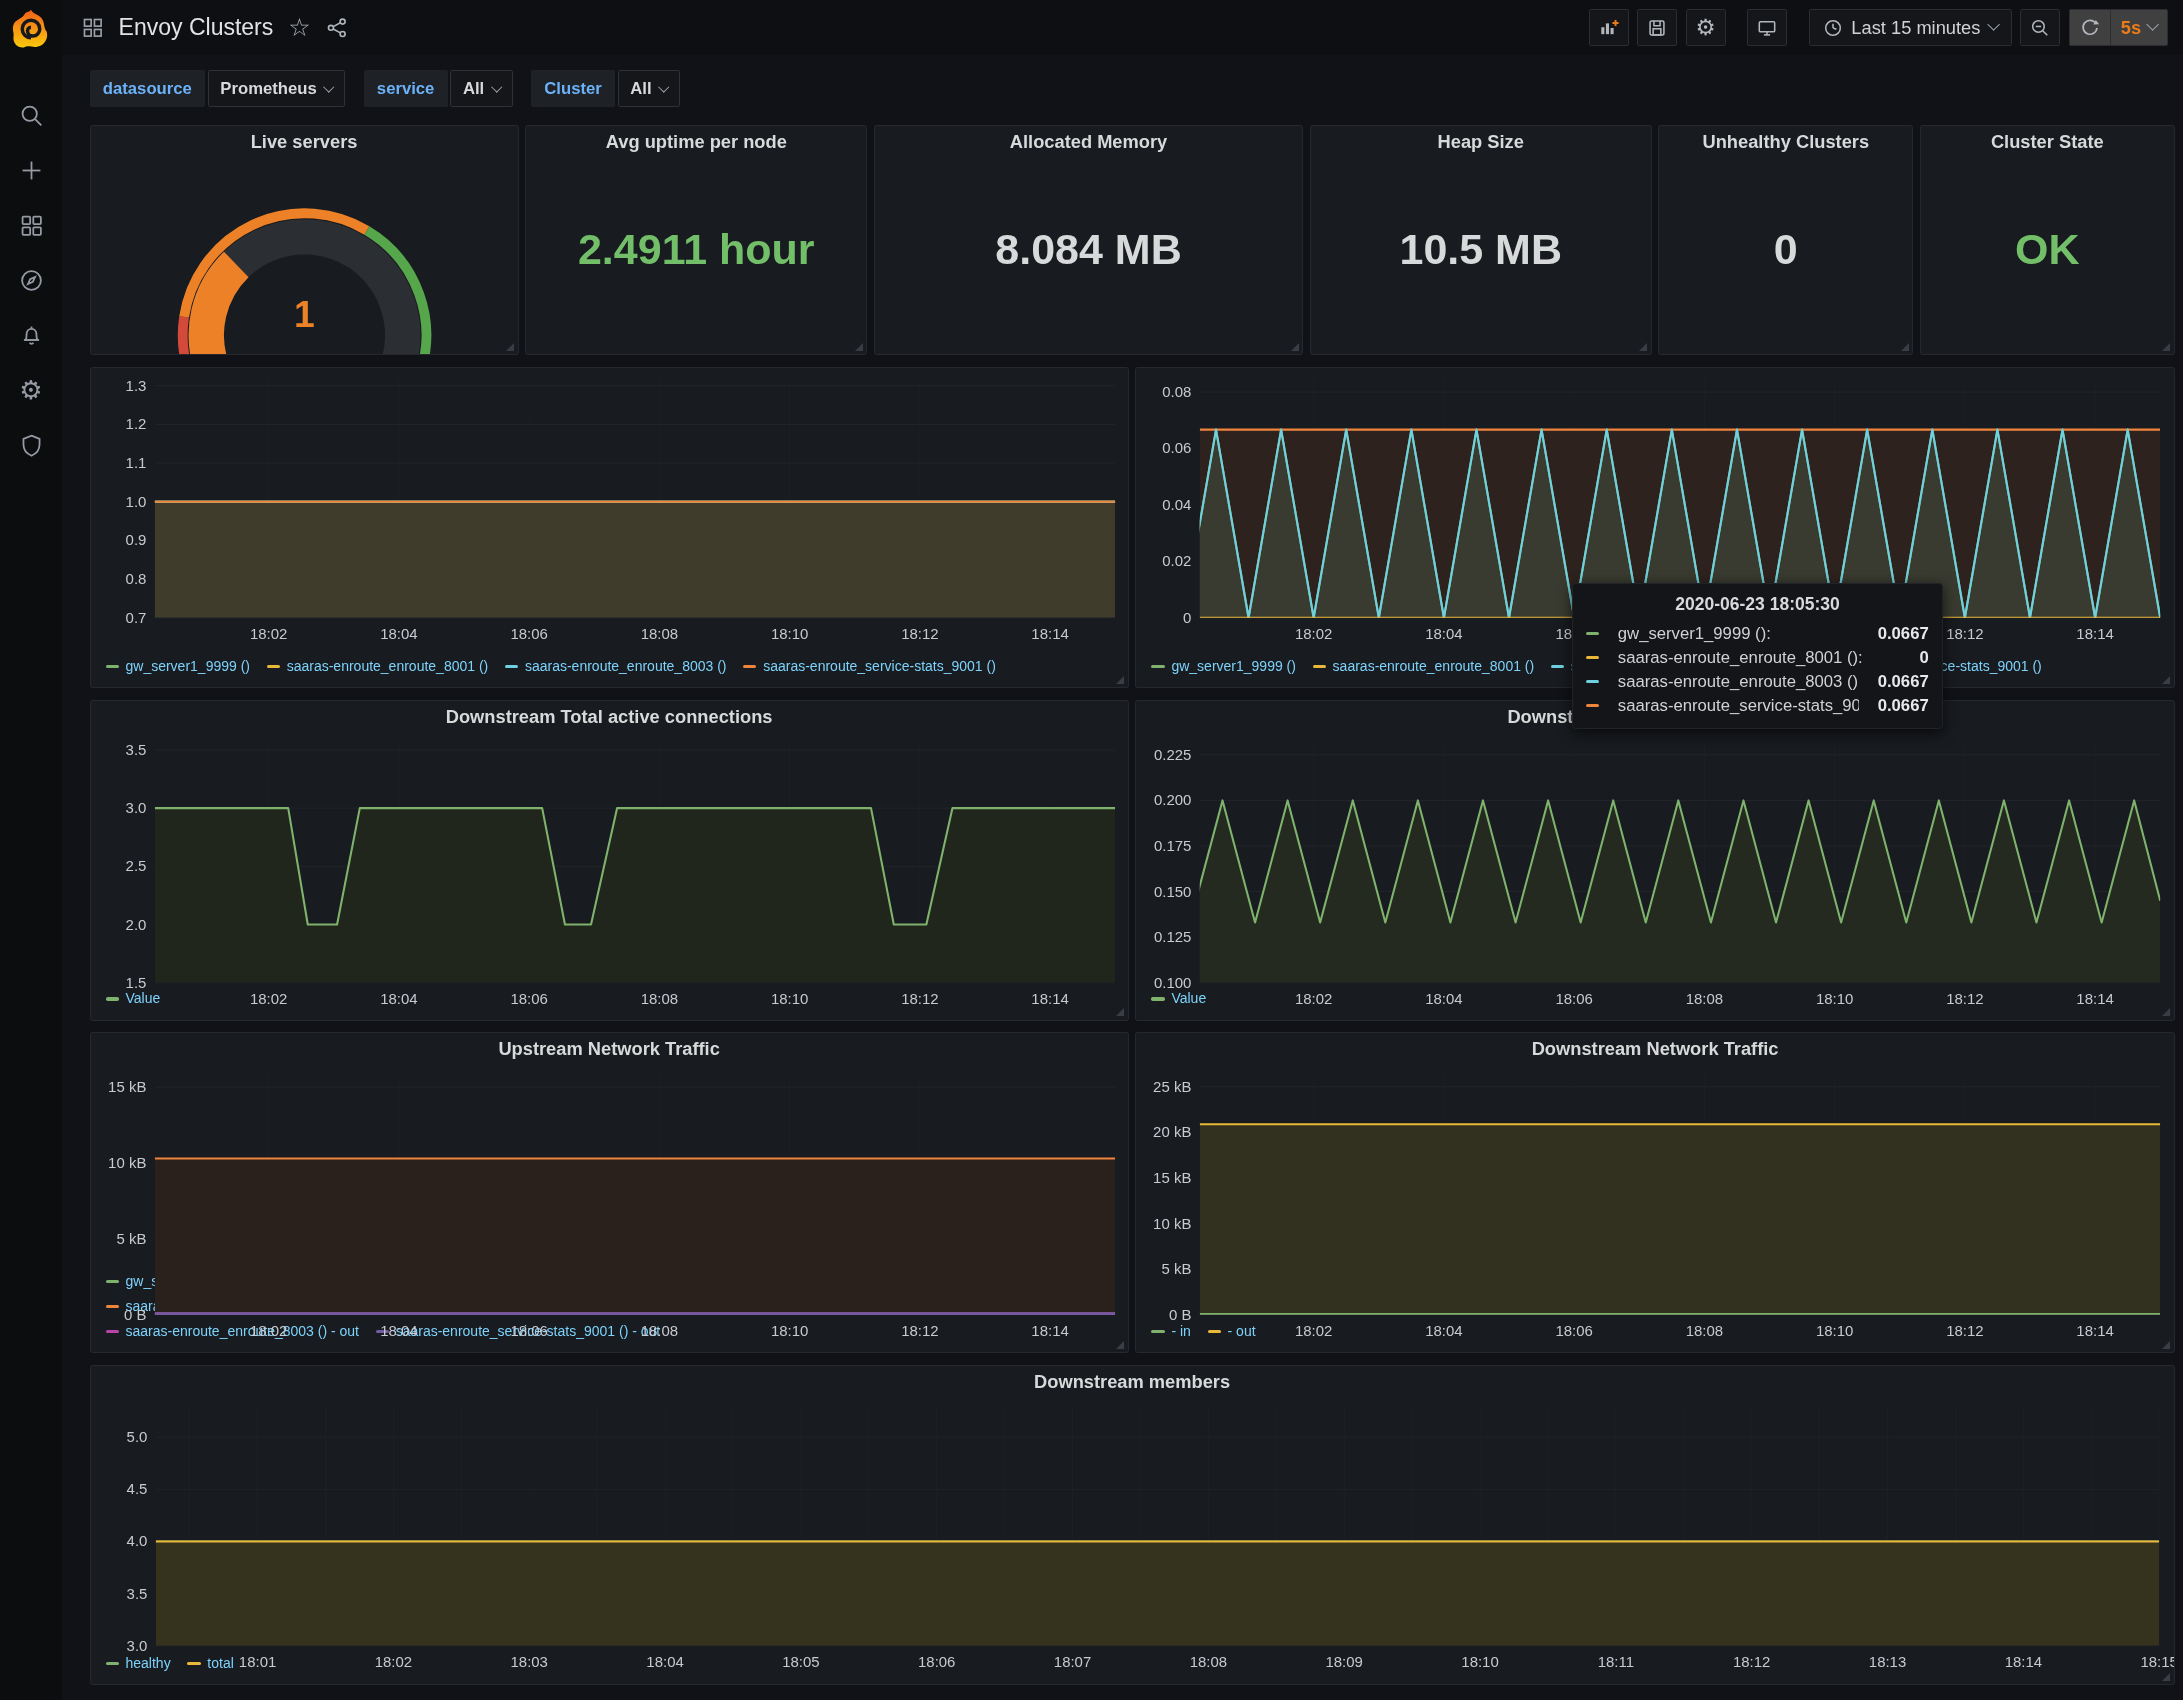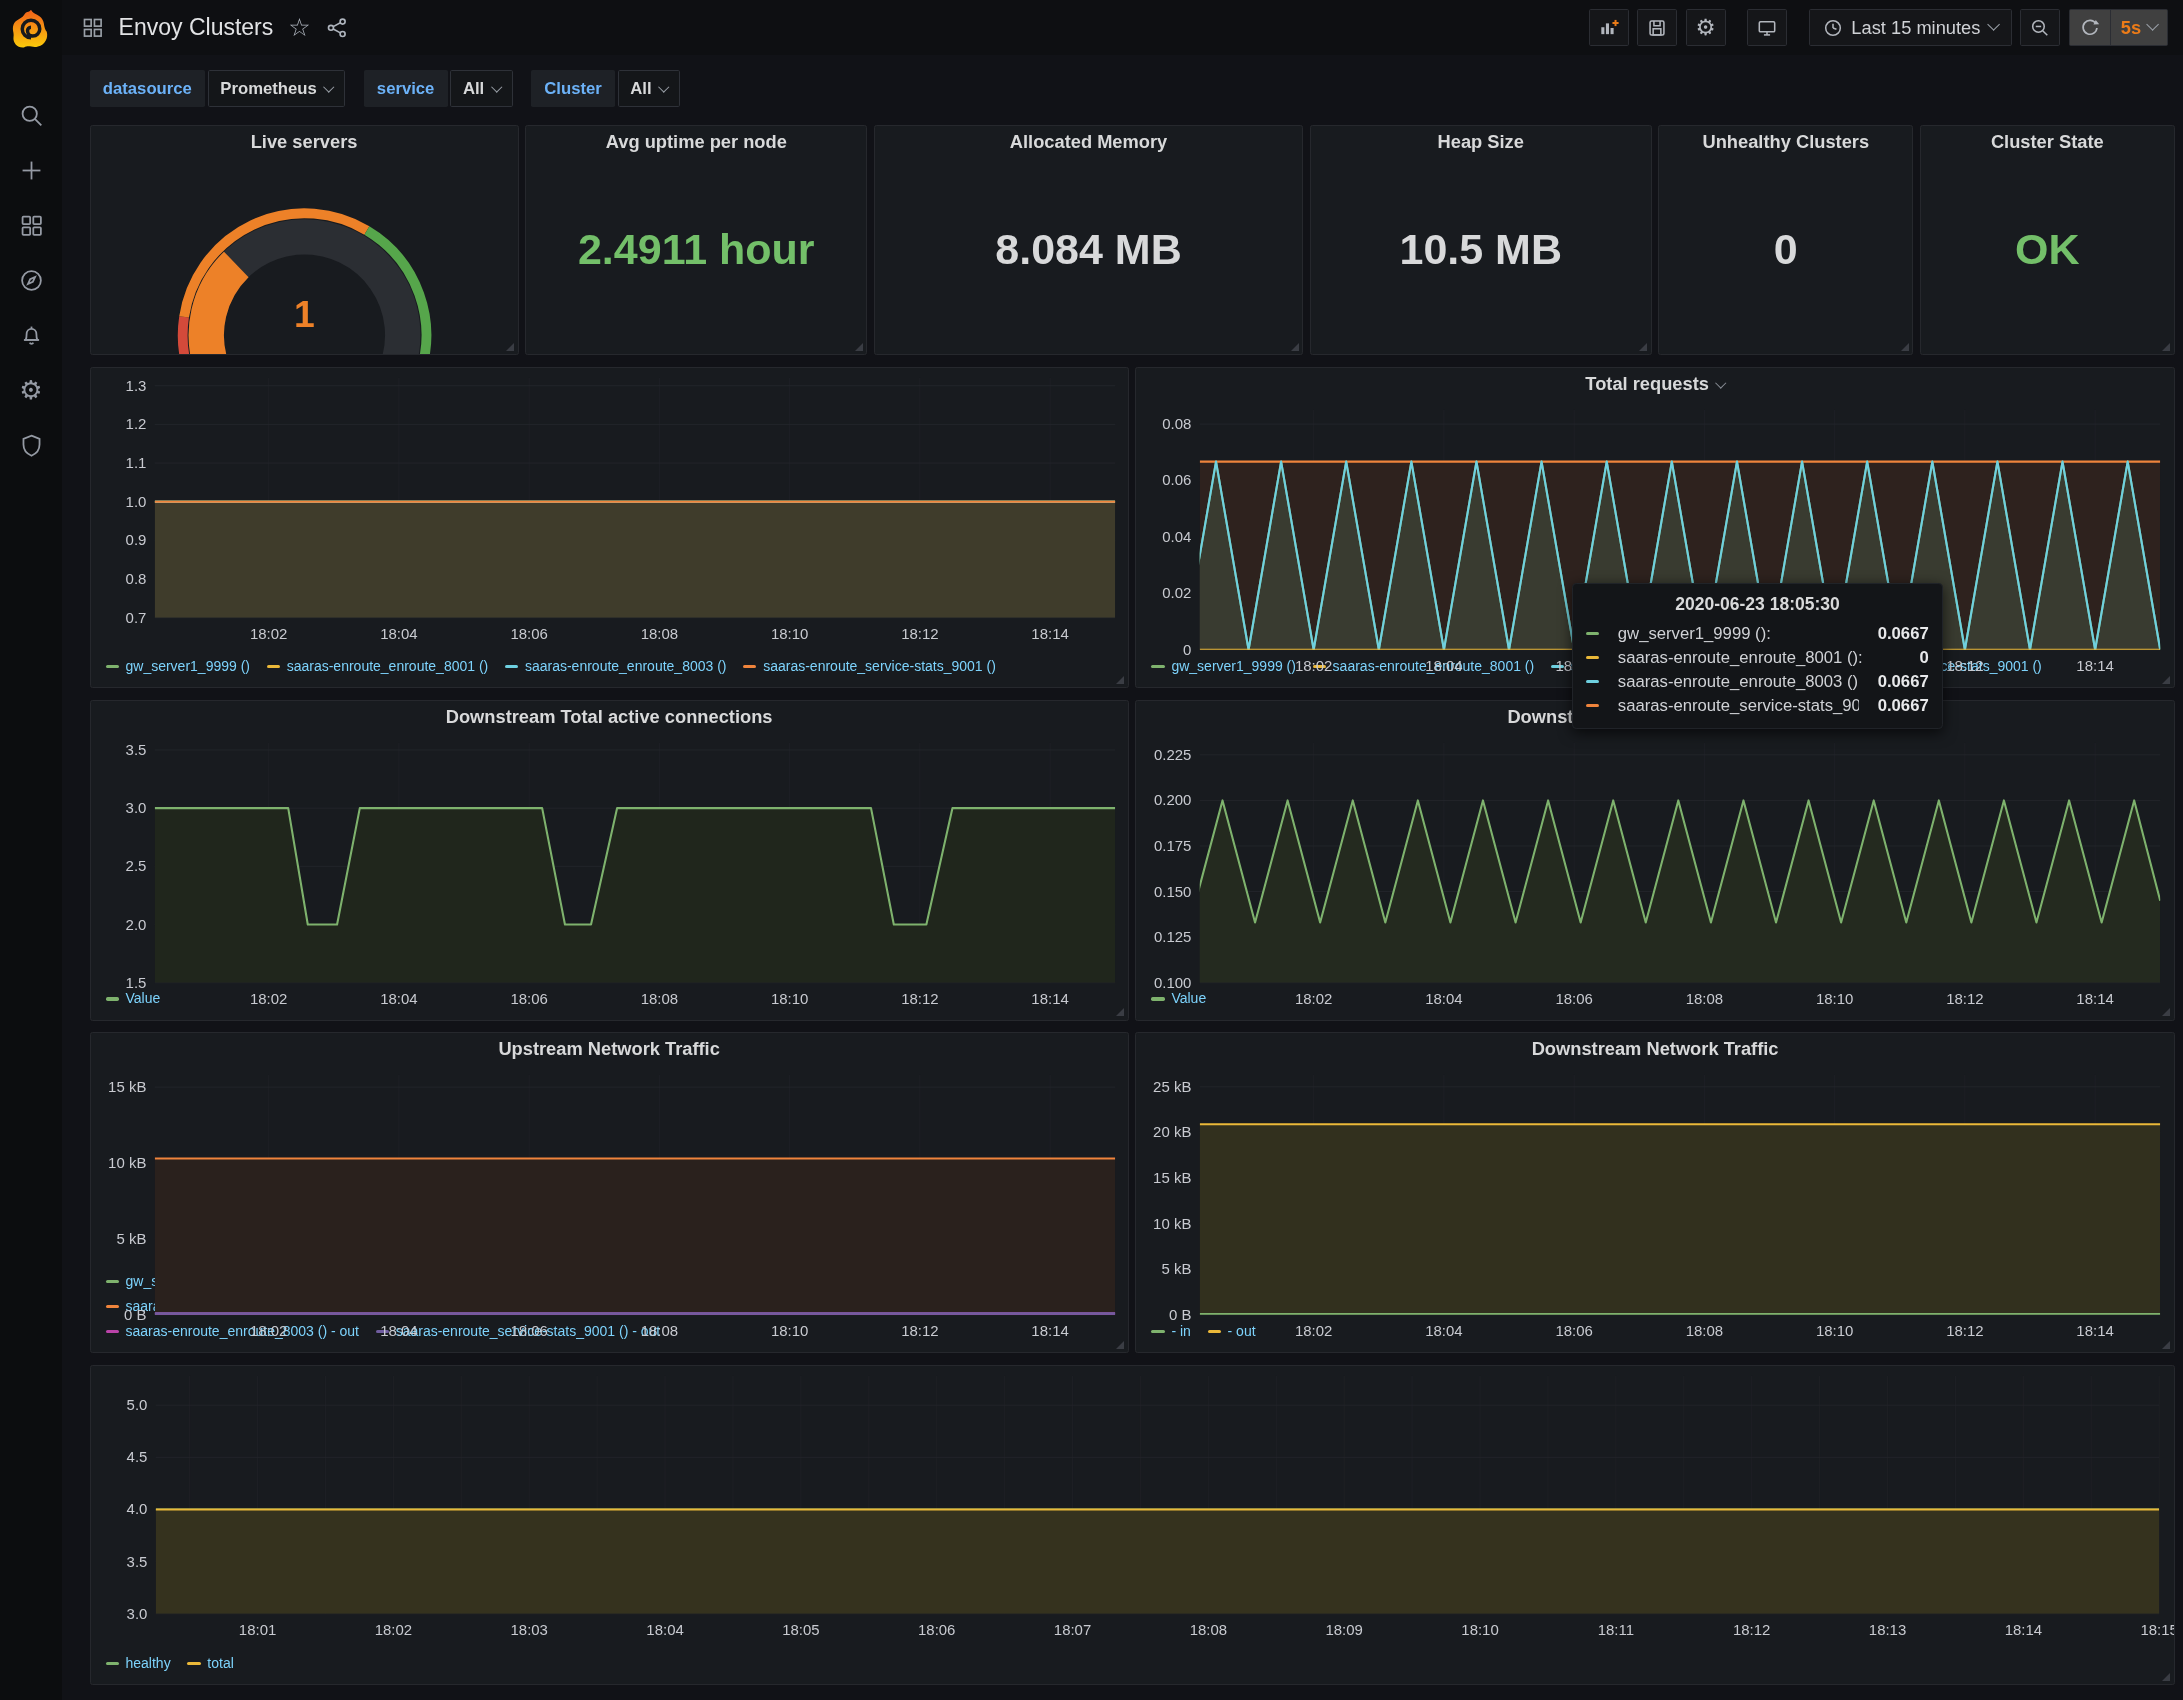--- a/index.html
+++ b/index.html
@@ -363,24 +363,20 @@
             </span>
             <span class="litem">
               <i class="dash" style="background: rgb(239, 132, 60);"></i>
               <span>saaras-enroute_service-stats_9001 ()</span>
             </span>
           </div>
         </div>
       <div class="resize-corner"></div>
     </div>
     <div class="panel sp12 chart-panel">
-      <div class="panel-title">
-          <span class="pt-text">Total requests</span>
-          <span class="title-caret" style="display: inline-block;"></span>
-        </div>
       <div class="plot"><svg viewBox="0 0 1246 334" width="1038" height="278">
             <defs>
               <clipPath id="clip1">
                 <rect x="76" y="12" width="1154" height="288"></rect>
               </clipPath>
             </defs>
             <line x1="212.91525423728814" x2="212.91525423728814" y1="12" y2="300" stroke="#1f2126"></line>
             <text x="212.91525423728814" y="325" text-anchor="middle" fill="#c8cad0" font-size="18">18:02</text>
             <line x1="369.3898305084746" x2="369.3898305084746" y1="12" y2="300" stroke="#1f2126"></line>
             <text x="369.3898305084746" y="325" text-anchor="middle" fill="#c8cad0" font-size="18">18:04</text>
@@ -668,20 +664,23 @@
             </span>
             <span class="litem">
               <i class="dash" style="background: rgb(234, 184, 57);"></i>
               <span>- out</span>
             </span>
           </div>
         </div>
       <div class="resize-corner"></div>
     </div>
     <div class="panel sp24 chart-panel">
+      <div class="panel-title">
+          <span class="pt-text">Downstream members</span>
+        </div>
       <div class="plot"><svg viewBox="0 0 2502 332" width="2083" height="276">
             <defs>
               <clipPath id="clip6">
                 <rect x="76" y="12" width="2410" height="286"></rect>
               </clipPath>
             </defs>
             <line x1="116.84745762711864" x2="116.84745762711864" y1="12" y2="298" stroke="#1f2126"></line>
             <line x1="280.2372881355932" x2="280.2372881355932" y1="12" y2="298" stroke="#1f2126"></line>
             <line x1="443.6271186440678" x2="443.6271186440678" y1="12" y2="298" stroke="#1f2126"></line>
             <line x1="607.0169491525423" x2="607.0169491525423" y1="12" y2="298" stroke="#1f2126"></line>

